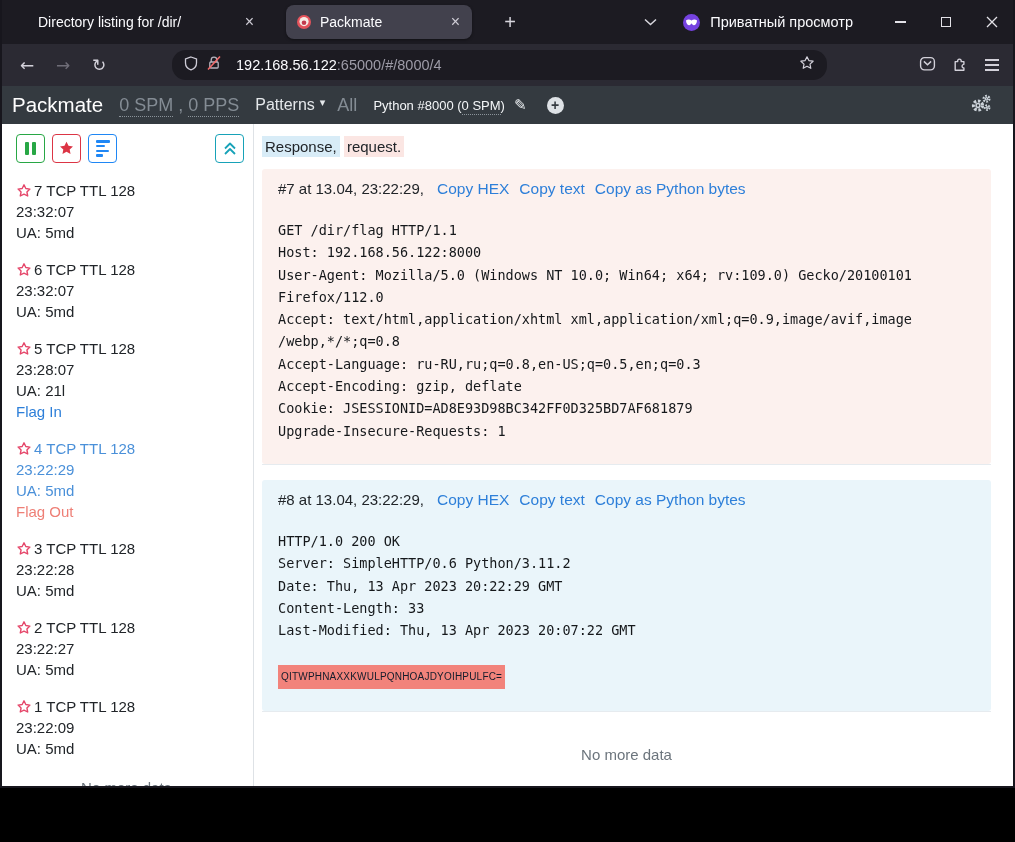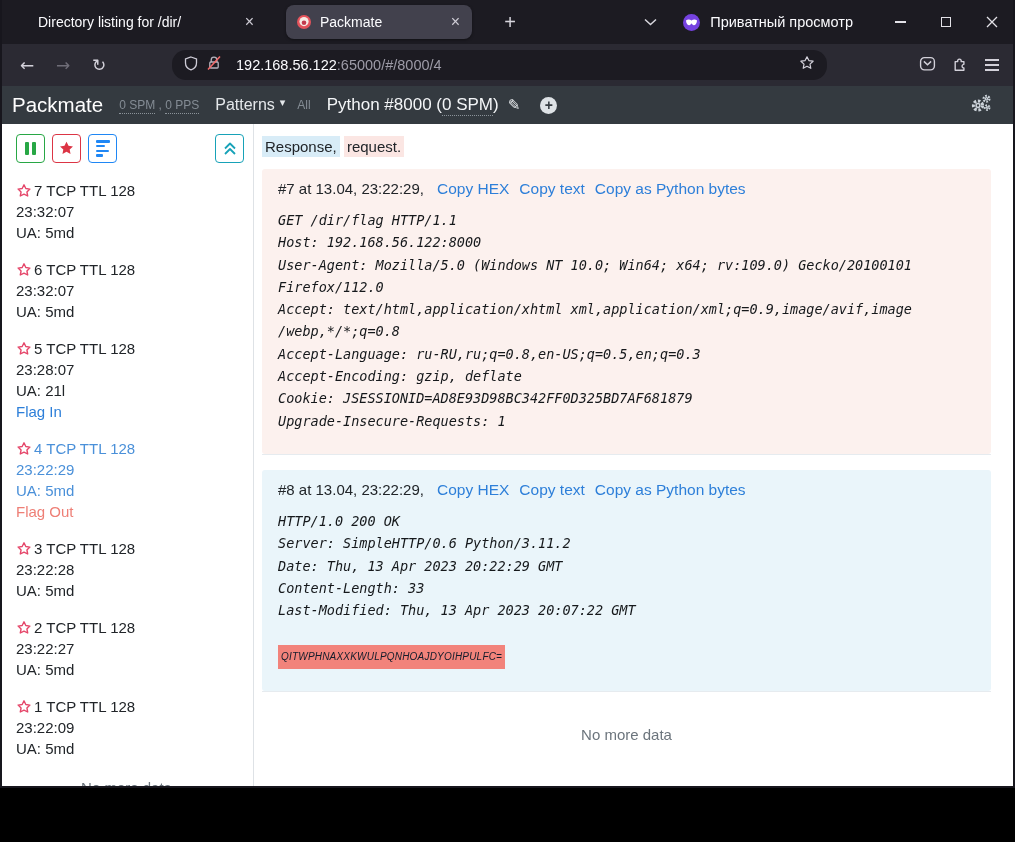--- a/index.html
+++ b/index.html
@@ -31,26 +31,26 @@
   .url-text { font-size:14.5px; color:#fbfbfe; margin-left:6px; white-space:nowrap; }
   .url-text .dim { color:#9d9ba7; }
   .url-star { margin-left:auto; }
   .toolbar-right { margin-left:auto; display:flex; align-items:center; gap:16px; padding-right:4px; }
   .burger { display:flex; flex-direction:column; gap:3px; }
   .burger div { width:14px; height:1.7px; background:#d3d1da; }
 
   
   .pm-navbar { height:38px; background:#343a40; display:flex; align-items:center; padding:0 12px; color:#e9ecef; }
   .brand { font-size:20.5px; color:#fefefe; margin-right:16px; }
-  .pm-muted { color:#848c94; font-size:12px; }
+  .pm-muted { color:#848c94; font-size:18px; }
   .dotted { border-bottom:1px dotted #8b939a; padding-bottom:1px; }
   .pm-patterns { margin-left:16px; font-size:16px; color:#e4e7ea; display:flex; align-items:flex-start; gap:5px; }
   .caret-glyph { font-family:"DejaVu Sans", sans-serif; font-size:11px; }
   .pm-all { margin-left:12px; }
-  .pm-service { margin-left:16px; font-size:17px; color:#f4f6f8; }
+  .pm-service { margin-left:16px; font-size:13px; color:#f4f6f8; }
   .pencil { margin-left:9px; font-family:"DejaVu Sans", sans-serif; font-size:15px; color:#e9ecef; }
   .plus-circle { margin-left:20px; width:17px; height:17px; border-radius:50%; background:#dee2e6; color:#343a40; display:flex; align-items:center; justify-content:center; font-size:14px; font-weight:bold; line-height:1; }
   .gears { margin-left:auto; margin-right:10px; }
 
   
   .content { display:flex; height:718px; background:#fff; }
   .sidebar { width:254px; flex:0 0 254px; border-right:1px solid #dee2e6; padding:10px 0 0 16px; }
   .side-toolbar { display:flex; align-items:center; margin-bottom:17px; padding-right:9px; }
   .sbtn { width:29px; height:29px; border-radius:4px; background:#fff; display:flex; align-items:center; justify-content:center; margin-right:7px; }
   .sbtn.green { border:1px solid #28a745; } .sbtn.red { border:1px solid #dc3545; }
@@ -72,21 +72,21 @@
   .legend .resp { background:#d8ecf7; padding:2px 3px; }
   .legend .req { background:#fbe6e3; padding:2px 3px; }
 
   .packet-wrap { border-bottom:1px solid #e6ebef; margin-bottom:15px; }
   .packet { border-radius:3px; padding:11px 16px 22px 16px; }
   .packet.request { background:#fcf1ee; }
   .packet.response { background:#eaf5fa; }
   .packet-header { display:flex; align-items:baseline; gap:13px; font-size:15px; color:#212529; }
   .packet-links { display:flex; gap:10px; }
   .copy-link { color:#2d7fd9; text-decoration:none; font-size:15.5px; }
-  .packet-body { margin-top:11px; font-family:"DejaVu Sans Mono", monospace; font-size:13.5px; line-height:22.3px; color:#15181b;font-style:italic; }
+  .packet-body { margin-top:21px; font-family:"DejaVu Sans Mono", monospace; font-size:13.5px; line-height:22.3px; color:#15181b; }
   .mono-line { white-space:pre; }
   .blank-line { height:22.3px; }
   .flag-hl { display:inline-block; background:#f2837b; color:#131c2b; font-family:"Liberation Sans", sans-serif; font-size:10px; padding:1px 3px; letter-spacing:.2px; }
   .main-nomore { text-align:center; color:#6c757d; font-size:15px; padding:19px 0 30px 0; }
 </style>
 </head>
 <body>
 
 <div class="window">
 

